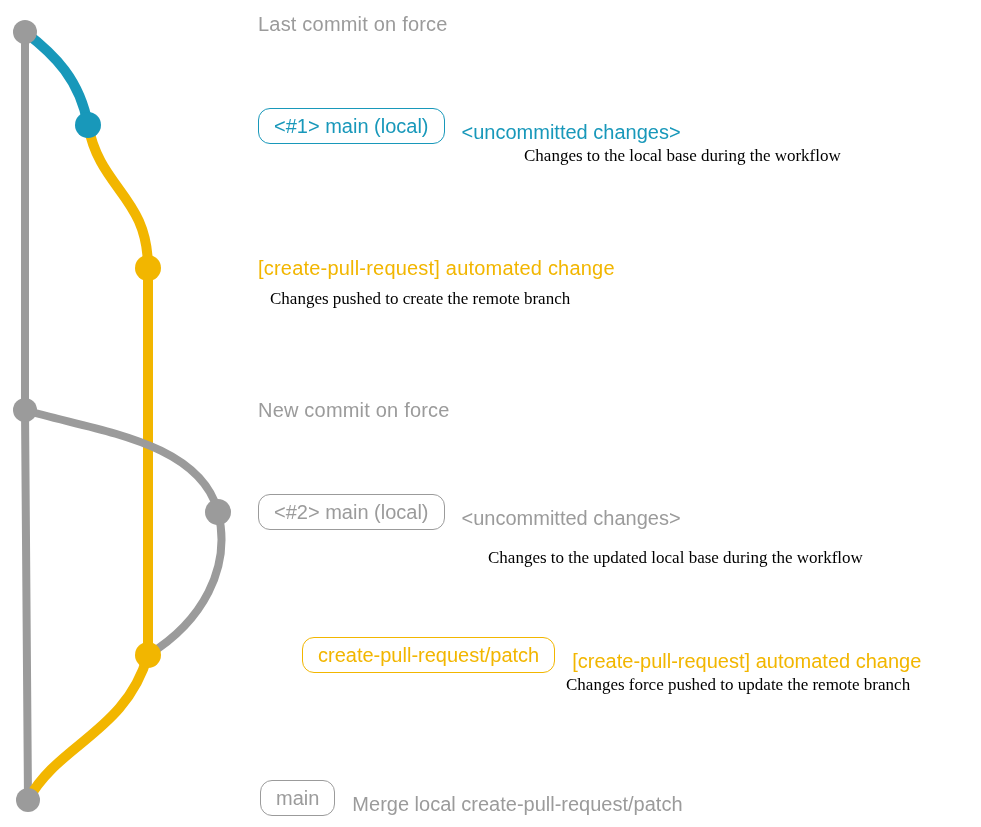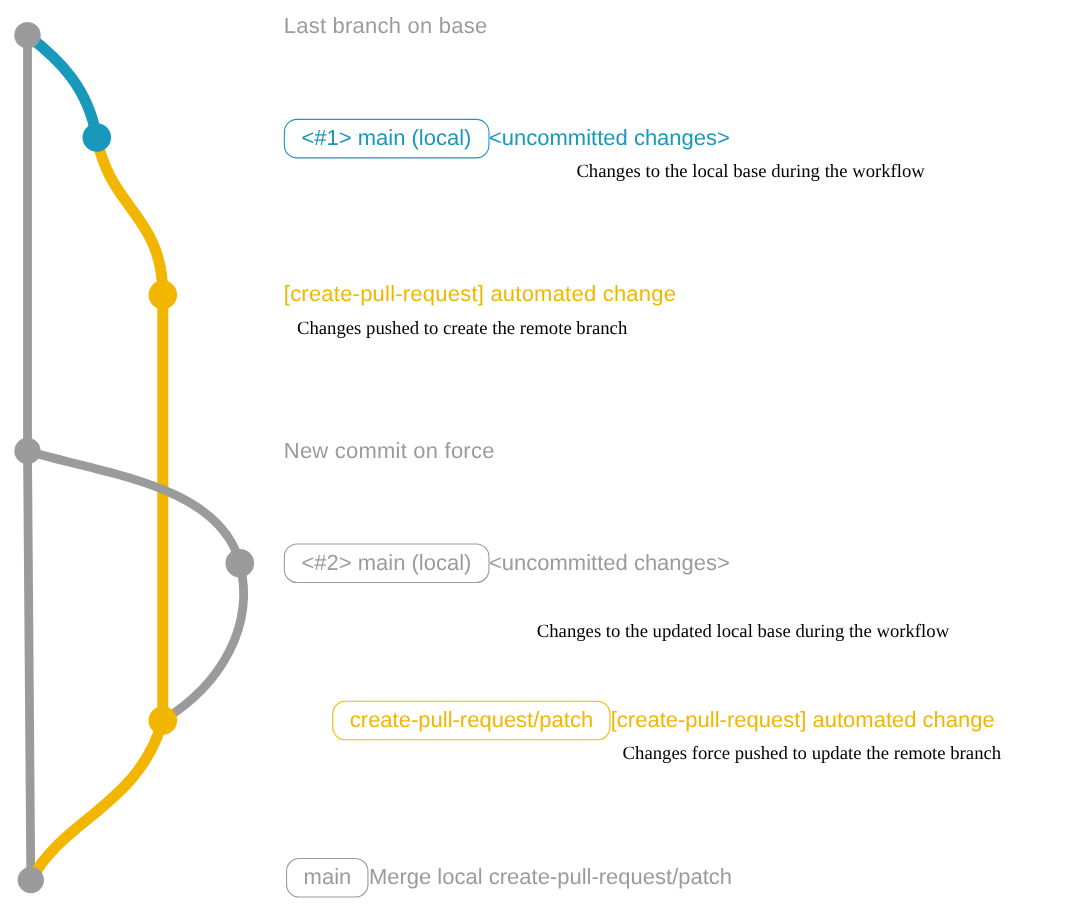--- a/index.html
+++ b/index.html
@@ -26,21 +26,22 @@
     letter-spacing: 0.2px;
     white-space: nowrap;
   }
   .gray   { color: var(--color-gray,   #9b9b9b); }
   .teal   { color: var(--color-teal,   #1898ba); }
   .yellow { color: var(--color-yellow, #f2b600); }
 
   .row {
     position: absolute;
     display: flex;
-    align-items: center;
+    align-items: flex-end;
+    gap: 17px;
     white-space: nowrap;
   }
   .badge {
     display: inline-block;
     border: 1.5px solid currentColor;
     border-radius: 12px;
     padding: 5px 15px;
     font-size: 20px;
     line-height: 24px;
   }
@@ -72,38 +73,38 @@
 
   <circle class="fill-gray" cx="25" cy="32" r="12"></circle>
   <circle class="fill-teal" cx="88" cy="125" r="13"></circle>
   <circle class="fill-yellow" cx="148" cy="268" r="13"></circle>
   <circle class="fill-gray" cx="25" cy="410" r="12"></circle>
   <circle class="fill-gray" cx="218" cy="512" r="13"></circle>
   <circle class="fill-yellow" cx="148" cy="655" r="13"></circle>
   <circle class="fill-gray" cx="28" cy="800" r="12"></circle>
 </svg>
 
-<div class="label gray" style="left:258px; top:13px;">Last branch on base</div>
+<div class="label gray" style="left:258px; top:13px;">Last commit on force</div>
 
 <div class="row teal" style="left:258px; top:108px;">
   <span class="badge">&lt;#1&gt; main (local)</span>
   <span class="row-title">&lt;uncommitted changes&gt;</span>
 </div>
 <div class="note" style="left:488px; top:146px;margin-left:36px;">Changes to the local base during the workflow</div>
 
 <div class="label yellow" style="left:258px; top:257px;">[create-pull-request] automated change</div>
 <div class="note" style="left:270px; top:289px;">Changes pushed to create the remote branch</div>
 
 <div class="label gray" style="left:258px; top:399px;">New commit on force</div>
 
 <div class="row gray" style="left:258px; top:494px;">
   <span class="badge">&lt;#2&gt; main (local)</span>
   <span class="row-title">&lt;uncommitted changes&gt;</span>
 </div>
-<div class="note" style="left:488px; top:564px;text-align:right;">Changes to the updated local base during the workflow</div>
+<div class="note" style="left:488px; top:548px;text-align:right;">Changes to the updated local base during the workflow</div>
 
 <div class="row yellow" style="left:258px; top:637px;padding-left:44px;">
   <span class="badge">create-pull-request/patch</span>
   <span class="row-title">[create-pull-request] automated change</span>
 </div>
 <div class="note" style="left:566px; top:675px;">Changes force pushed to update the remote branch</div>
 
 <div class="row gray" style="left:260px; top:780px;">
   <span class="badge">main</span>
   <span class="row-title">Merge local create-pull-request/patch</span>

